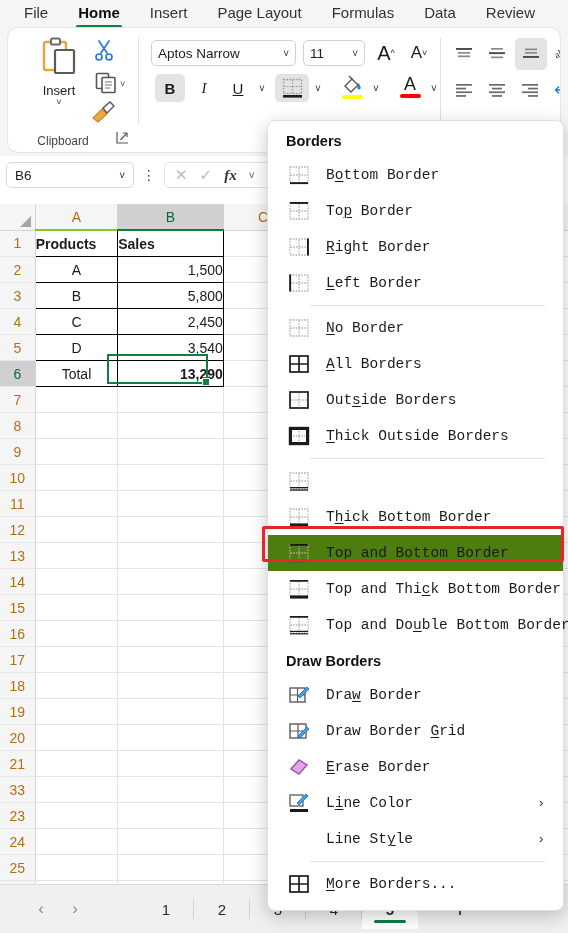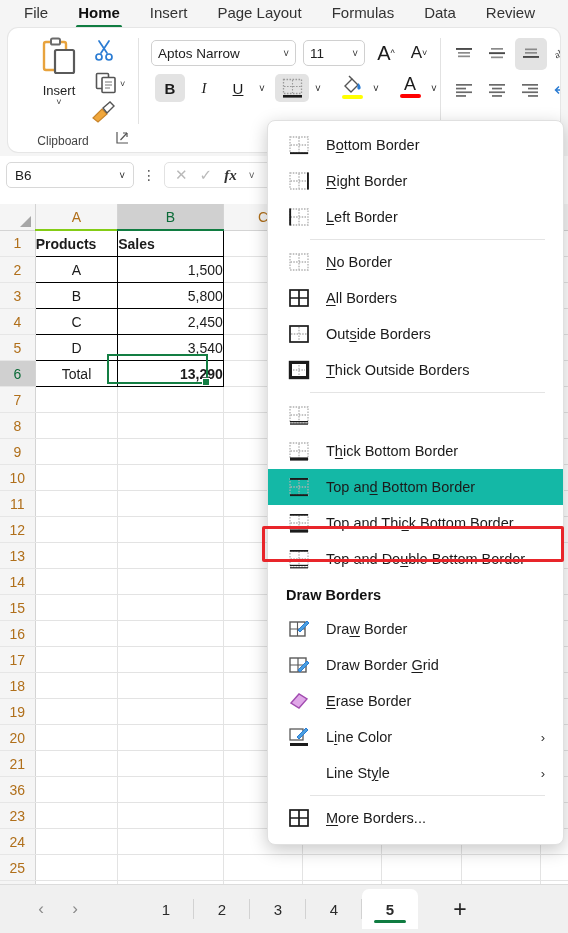--- a/index.html
+++ b/index.html
@@ -81,22 +81,22 @@
   .stab.active{background:#fff;border-radius:7px 7px 0 0;font-weight:bold;}
   .stab.active:after{content:"";position:absolute;left:12px;right:12px;bottom:6px;height:3px;
         background:#107c41;border-radius:2px;}
   .plusb{width:40px;height:34px;display:flex;align-items:center;justify-content:center;
         font-size:23px;color:#222;cursor:default;}
   
   .menu{position:absolute;left:267px;top:120px;width:297px;background:#fff;
         border:1px solid #e0e0e0;border-radius:8px;box-shadow:0 5px 18px rgba(0,0,0,.22);
         z-index:40;padding:6px 0 8px;box-sizing:border-box;}
   .mhdr{font-size:14.5px;font-weight:bold;color:#111;padding:6px 0 8px 18px;}
-  .mi{height:36px;display:flex;align-items:center;padding:0 10px 0 10px;cursor:default;position:relative;}
-  .mi.hl{background:#14b8a6;}
+  .mi{height:36px;display:flex;align-items:center;padding:0 10px 0 10px;cursor:default;position:relative;font-family:Liberation Mono, monospace;}
+  .mi.hl{background:#4d7c0f;}
   .mi .ico{width:26px;height:22px;margin-left:8px;margin-right:14px;flex:0 0 26px;
         display:flex;align-items:center;justify-content:center;}
   .mi .mlbl{font-size:14.5px;color:#1b1b1b;white-space:nowrap;}
   .mi .arr{margin-left:auto;font-size:13px;color:#333;padding-right:8px;}
   .mdiv{height:1px;background:#e4e4e4;margin:4px 18px 4px 42px;}
   .redbox{position:absolute;left:262px;top:526px;width:302px;height:36px;
         border:3px solid #e8252a;border-radius:2px;z-index:60;pointer-events:none;box-sizing:border-box;}
   u{text-decoration-thickness:1px;text-underline-offset:2px;}
 </style>
 </head>
@@ -524,21 +524,21 @@
           <td class="rhead">21</td>
           <td class="cell"></td>
           <td class="cell"></td>
           <td class="cell"></td>
           <td class="cell"></td>
           <td class="cell"></td>
           <td class="cell"></td>
           <td class="cell"></td>
         </tr>
         <tr>
-          <td class="rhead">36</td>
+          <td class="rhead">33</td>
           <td class="cell"></td>
           <td class="cell"></td>
           <td class="cell"></td>
           <td class="cell"></td>
           <td class="cell"></td>
           <td class="cell"></td>
           <td class="cell"></td>
         </tr>
         <tr>
           <td class="rhead">23</td>
@@ -610,30 +610,41 @@
     </div>
   <div class="stab active">
       <span>5</span>
     </div>
   <div class="plusb" style="margin-left:22px;">
       <span>+</span>
     </div>
 </div>
 
 <div class="menu">
+  <div class="mhdr">Borders</div>
   <div id="menu-body">
       <div class="mi">
         <div class="ico">
           <svg width="22" height="20" viewBox="0 0 22 20">
             <rect x="2" y="2" width="18" height="16" fill="none" stroke="#b0b0b0" stroke-width="1.3" stroke-dasharray="1.5 1.3"></rect>
             <path d="M11 2.5v15 M2.5 10h17" fill="none" stroke="#b0b0b0" stroke-width="1.3" stroke-dasharray="1.5 1.3"></path>
             <rect x="2" y="17.2" width="18" height="1.9" fill="#1b1b1b"></rect>
           </svg>
         </div>
         <div class="mlbl">B<u>o</u>ttom Border</div>
+      </div>
+      <div class="mi">
+        <div class="ico">
+          <svg width="22" height="20" viewBox="0 0 22 20">
+            <rect x="2" y="2" width="18" height="16" fill="none" stroke="#b0b0b0" stroke-width="1.3" stroke-dasharray="1.5 1.3"></rect>
+            <path d="M11 2.5v15 M2.5 10h17" fill="none" stroke="#b0b0b0" stroke-width="1.3" stroke-dasharray="1.5 1.3"></path>
+            <rect x="2" y="1" width="18" height="1.9" fill="#1b1b1b"></rect>
+          </svg>
+        </div>
+        <div class="mlbl">To<u>p</u> Border</div>
       </div>
       <div class="mi">
         <div class="ico">
           <svg width="22" height="20" viewBox="0 0 22 20">
             <rect x="2" y="2" width="18" height="16" fill="none" stroke="#b0b0b0" stroke-width="1.3" stroke-dasharray="1.5 1.3"></rect>
             <path d="M11 2.5v15 M2.5 10h17" fill="none" stroke="#b0b0b0" stroke-width="1.3" stroke-dasharray="1.5 1.3"></path>
             <rect x="19" y="1.5" width="1.9" height="17" fill="#1b1b1b"></rect>
           </svg>
         </div>
         <div class="mlbl"><u>R</u>ight Border</div>

